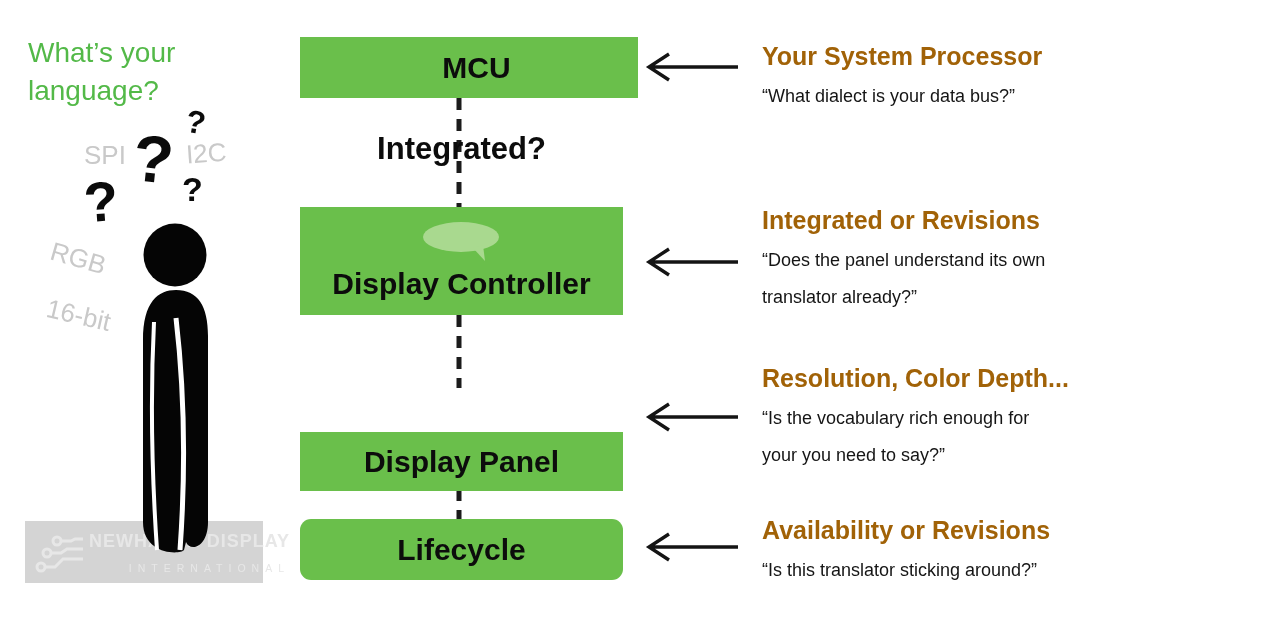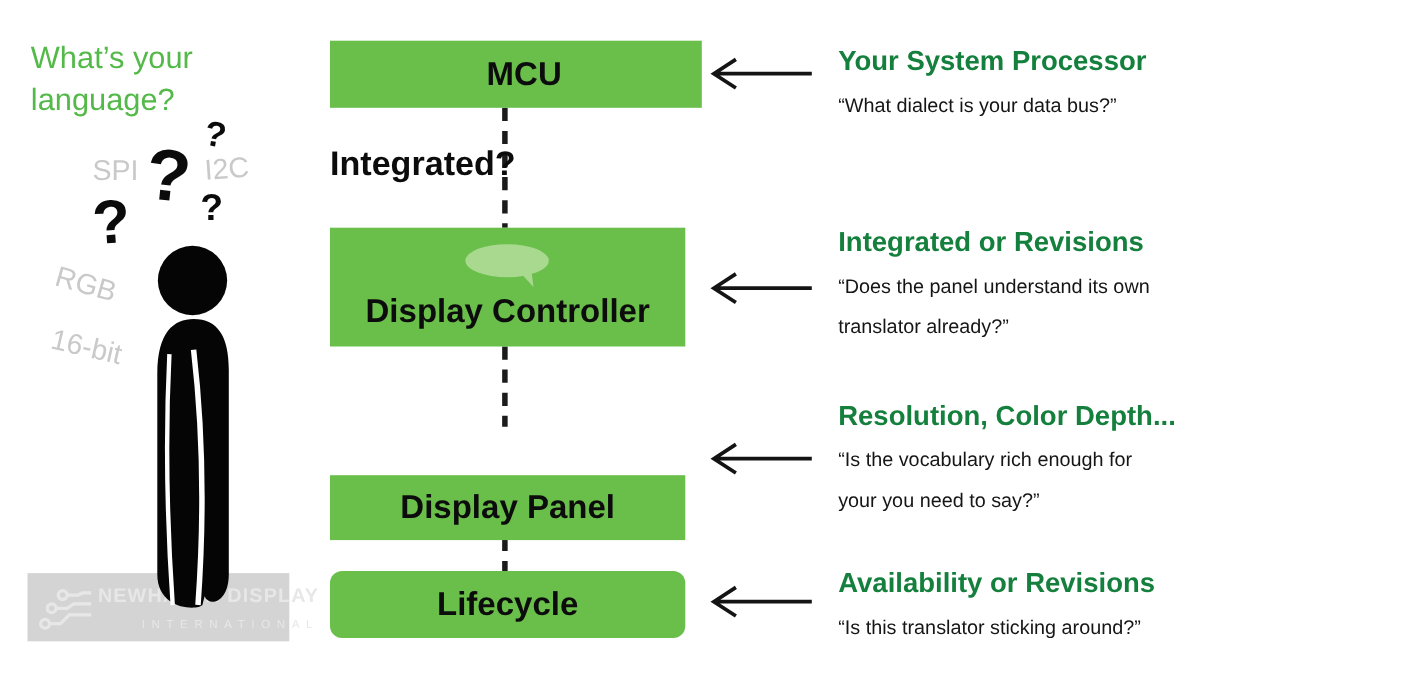--- a/index.html
+++ b/index.html
@@ -37,27 +37,27 @@
     display:flex;flex-direction:column;align-items:center;justify-content:center;
     z-index:2;
   }
   .flow-box .label{font-size:30px;font-weight:700;color:#0c0c0c;}
   .box-mcu{top:37px;height:61px;padding-left:15px;}
   .box-controller{top:207px;height:108px;}
   .box-panel{top:388px;height:59px;margin-top:44px;}
   .box-lifecycle{top:519px;height:61px;border-radius:11px;}
   .bubble{margin-bottom:4px;}
   .connector-label{
-    position:absolute;left:300px;top:131px;width:323px;
+    position:absolute;left:300px;top:131px;width:323px;text-align:center;
     font-size:31px;font-weight:700;color:#0c0c0c;z-index:2;
   }
   .lines-overlay{position:absolute;left:0;top:0;z-index:1;}
   
   .annotation{position:absolute;left:762px;width:505px;}
-  .annotation .heading{font-size:25px;font-weight:700;color:#15803d;margin-bottom:7px;white-space:nowrap;}
+  .annotation .heading{font-size:25px;font-weight:700;color:#a16207;margin-bottom:7px;white-space:nowrap;}
   .annotation .quote{font-size:18px;font-weight:400;color:#151515;line-height:37px;white-space:nowrap;}
   .ann-1{top:42px;}
   .ann-2{top:206px;}
   .ann-3{top:364px;}
   .ann-4{top:516px;}
 </style>
 </head>
 <body>
 
 <div id="canvas">

